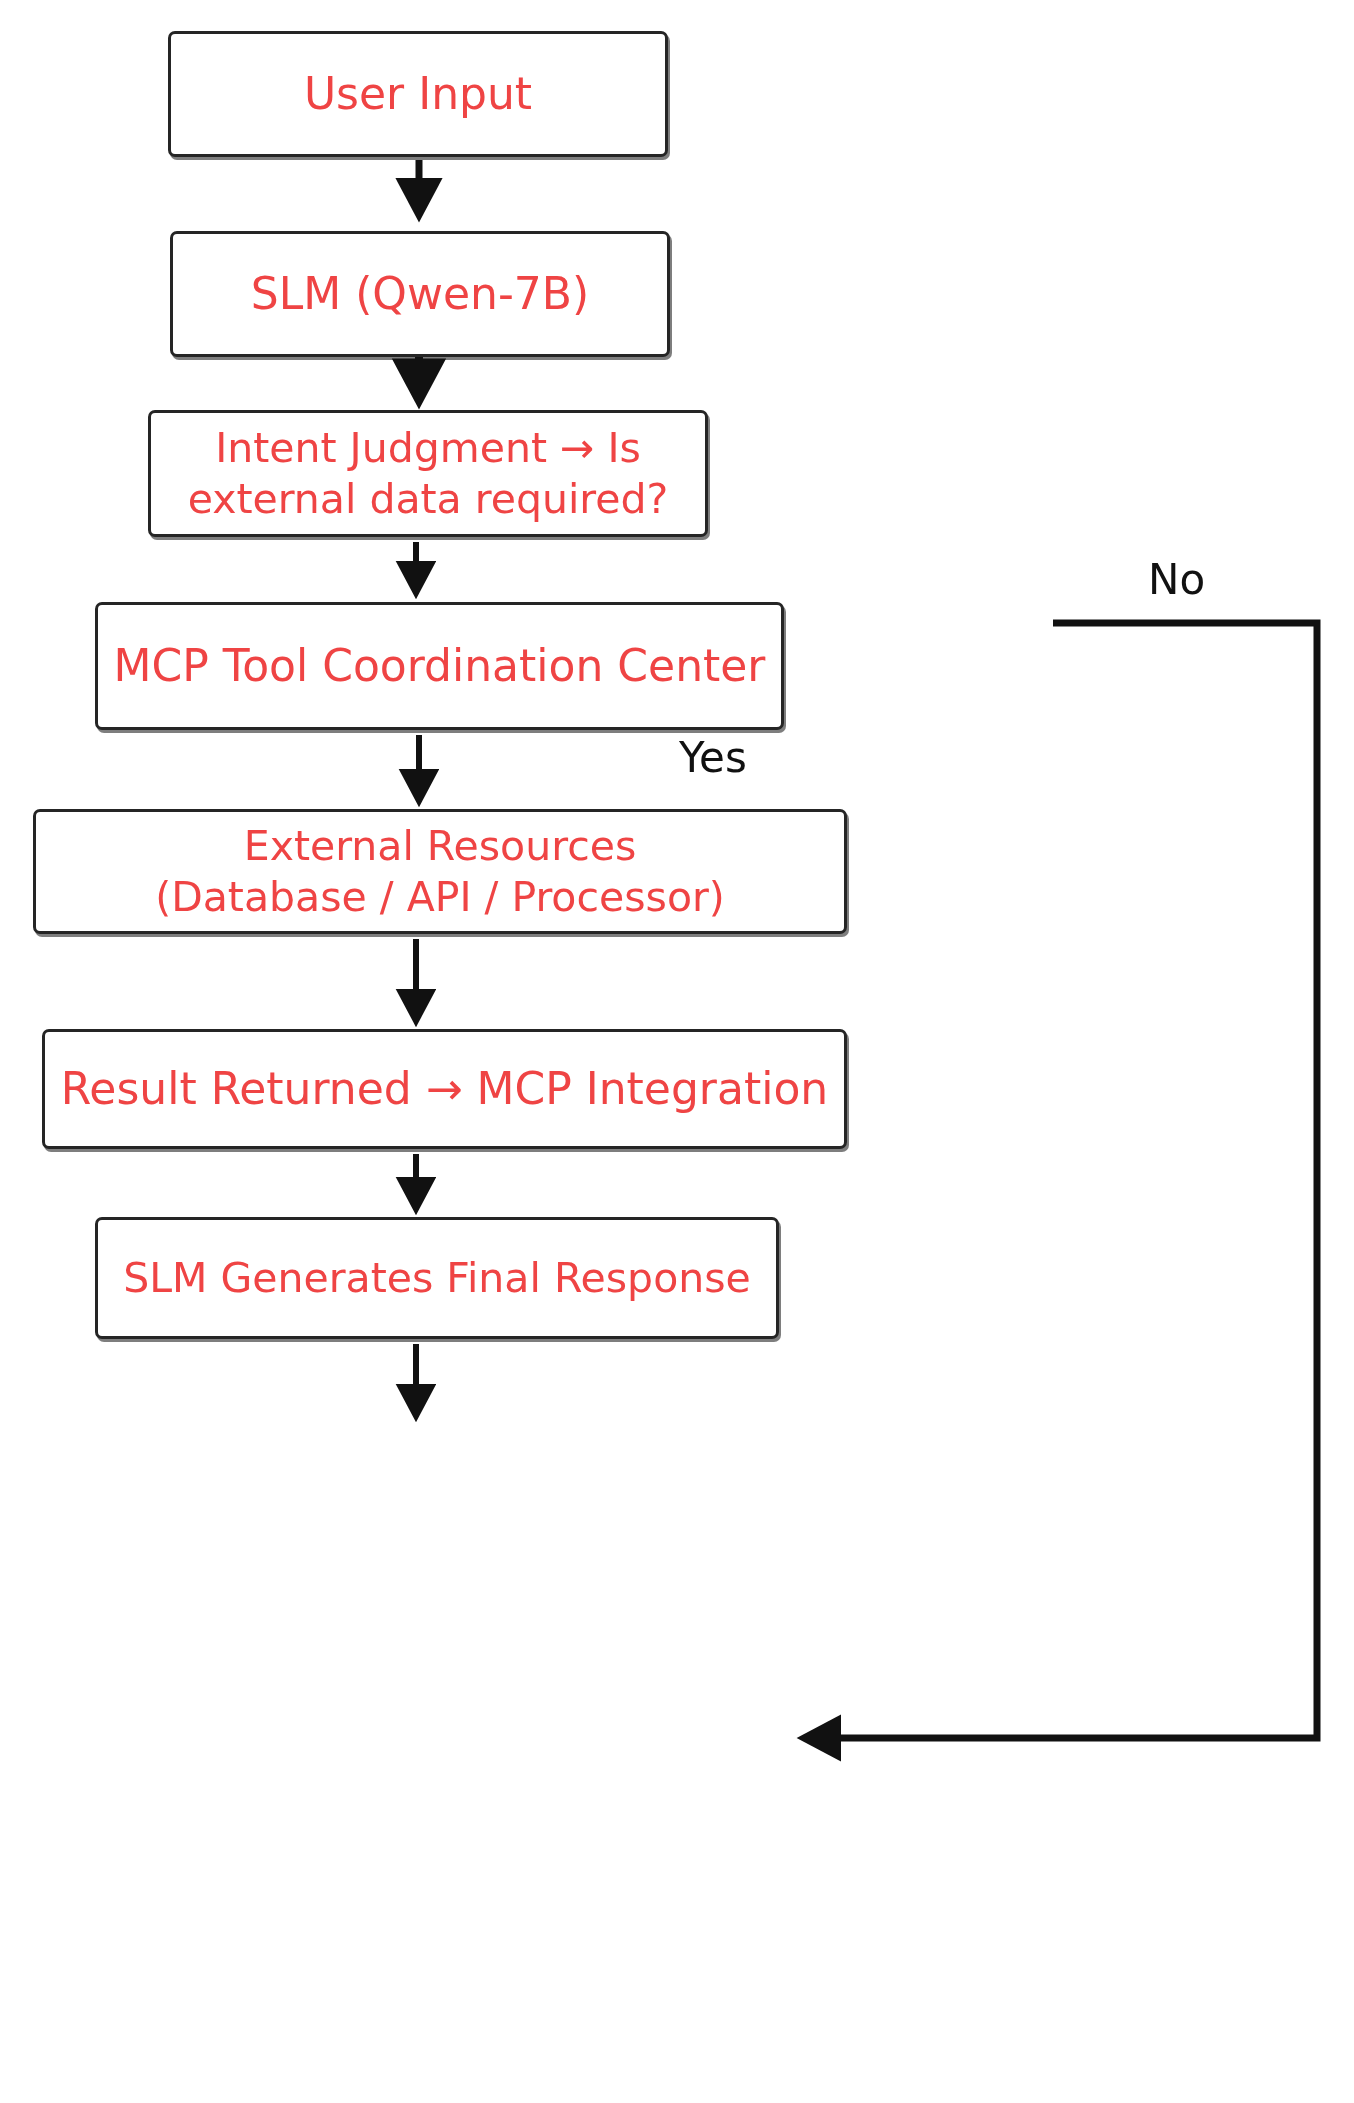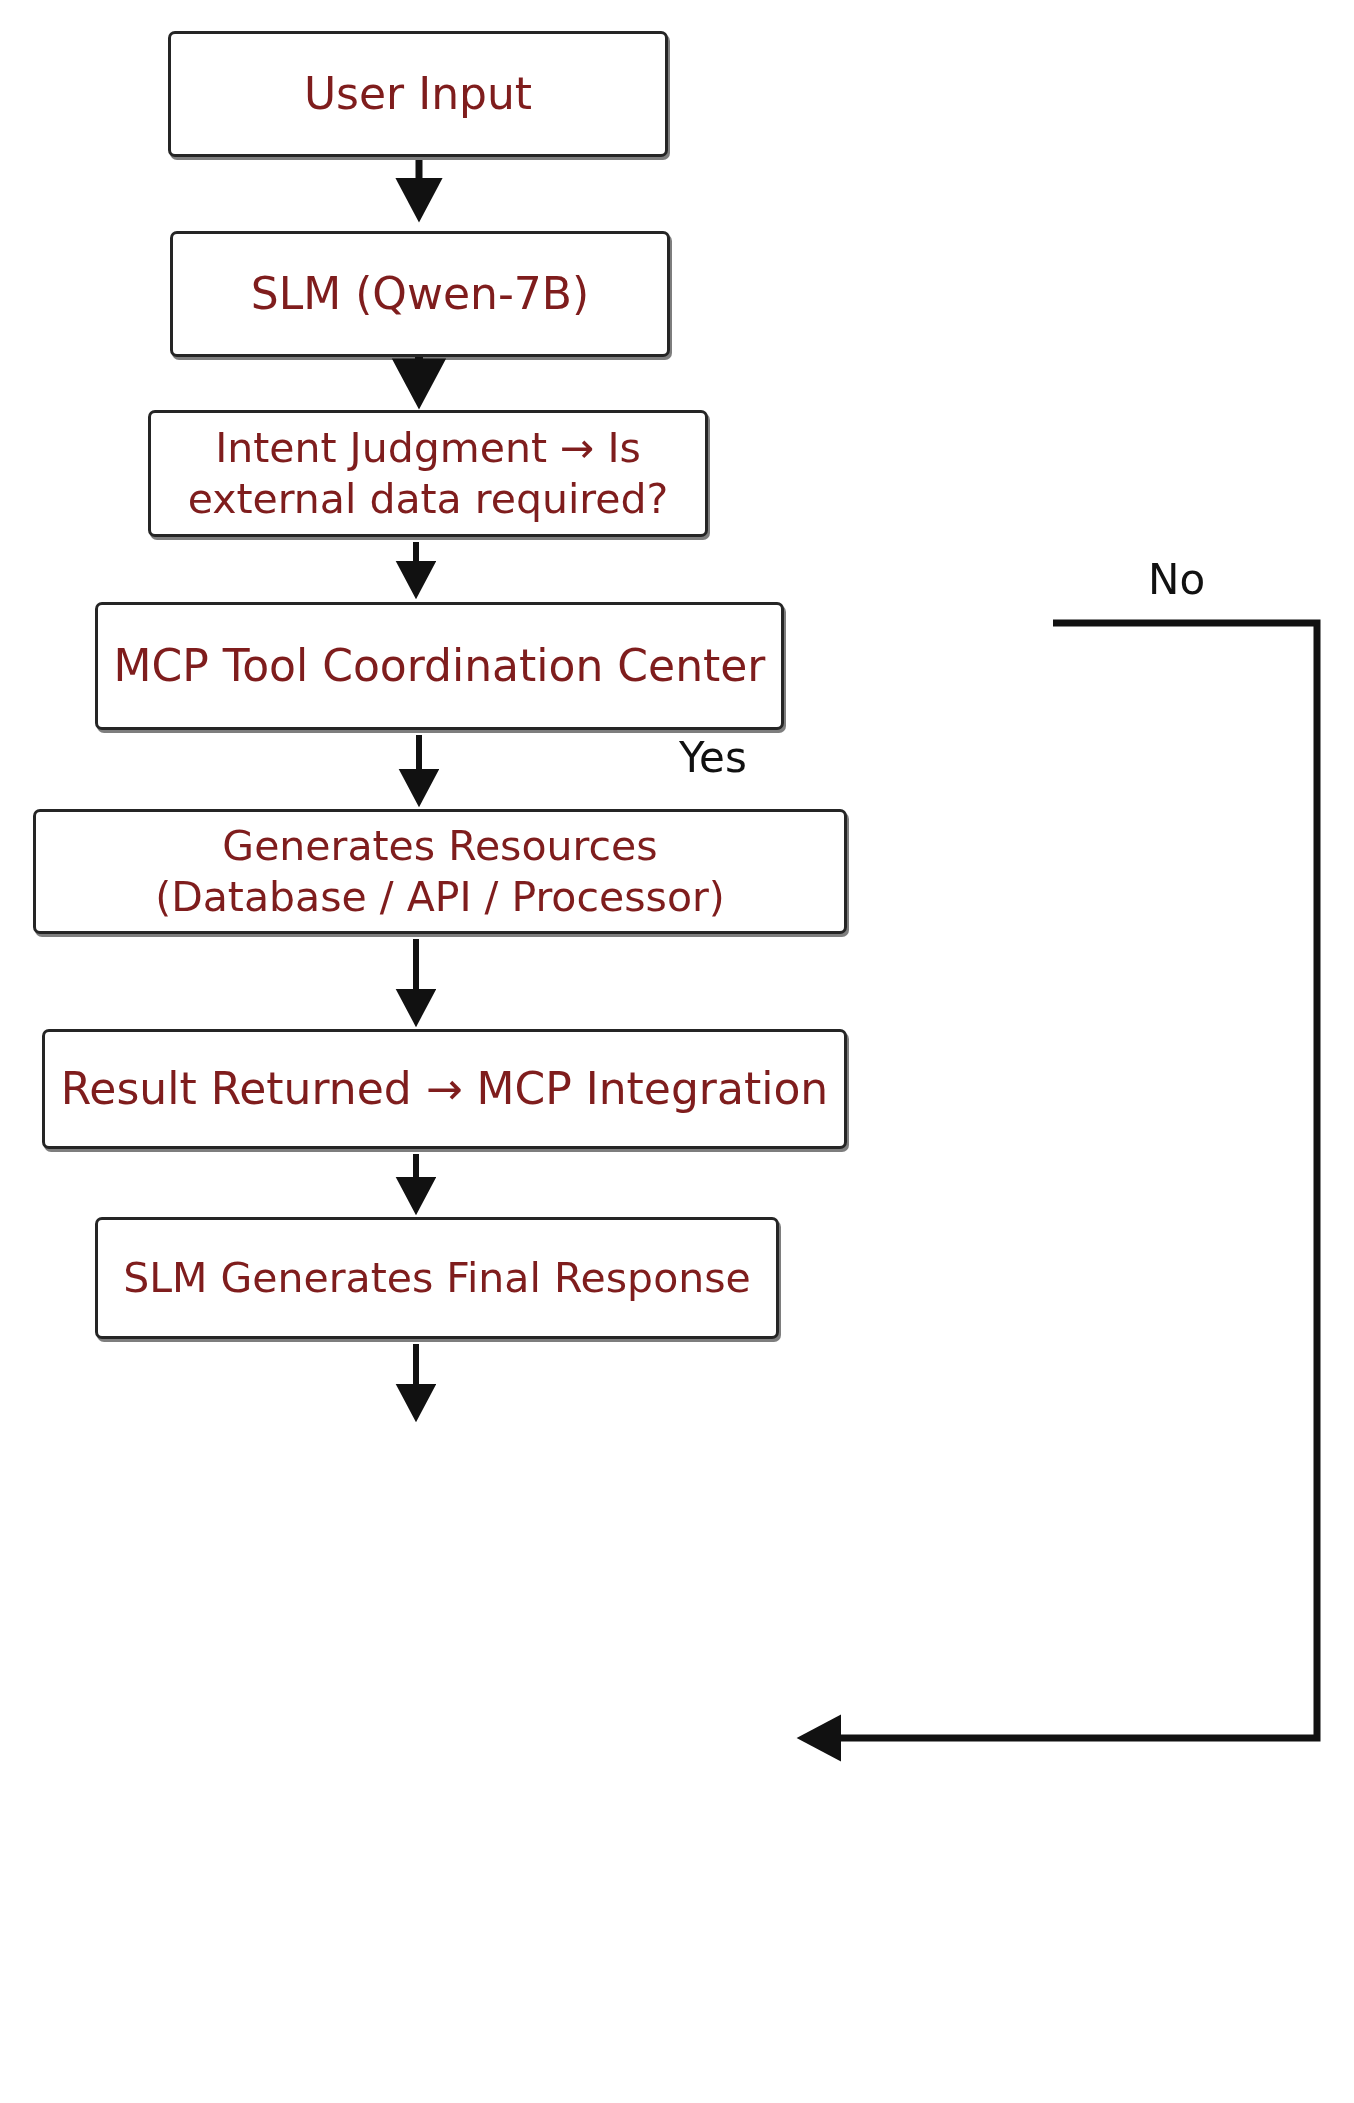--- a/index.html
+++ b/index.html
@@ -18,21 +18,21 @@
   .node {
     position: absolute;
     box-sizing: border-box;
     background: #ffffff;
     border: 3px solid #252525;
     border-radius: 7px;
     display: flex;
     align-items: center;
     justify-content: center;
     text-align: center;
-    color: #7f1d1d;
+    color: #ef4444;
     box-shadow: 2px 3px 0 0 rgba(20,20,20,0.55);
   }
   .node .label {
     display: block;
     line-height: 1.22;
     padding: 0 10px;
     white-space: pre-line;
     font-weight: 400;
   }
   
@@ -106,21 +106,21 @@
   <div class="node" id="n-intent">
     <span class="label">Intent Judgment → Is
 external data required?</span>
   </div>
 
   <div class="node" id="n-mcp">
     <span class="label">MCP Tool Coordination Center</span>
   </div>
 
   <div class="node" id="n-external">
-    <span class="label">Generates Resources
+    <span class="label">External Resources
 (Database / API / Processor)</span>
   </div>
 
   <div class="node" id="n-result">
     <span class="label">Result Returned → MCP Integration</span>
   </div>
 
   <div class="node" id="n-slm-final">
     <span class="label">SLM Generates Final Response</span>
   </div>

